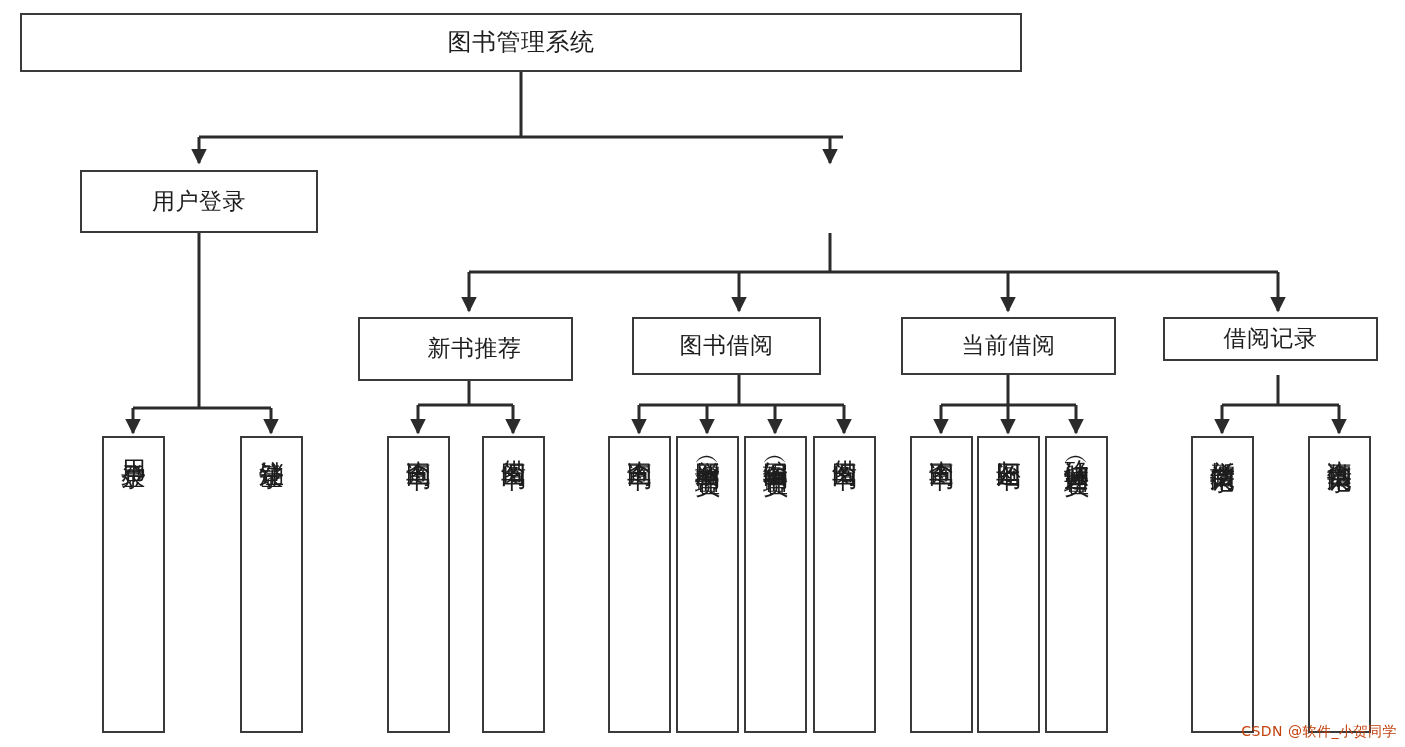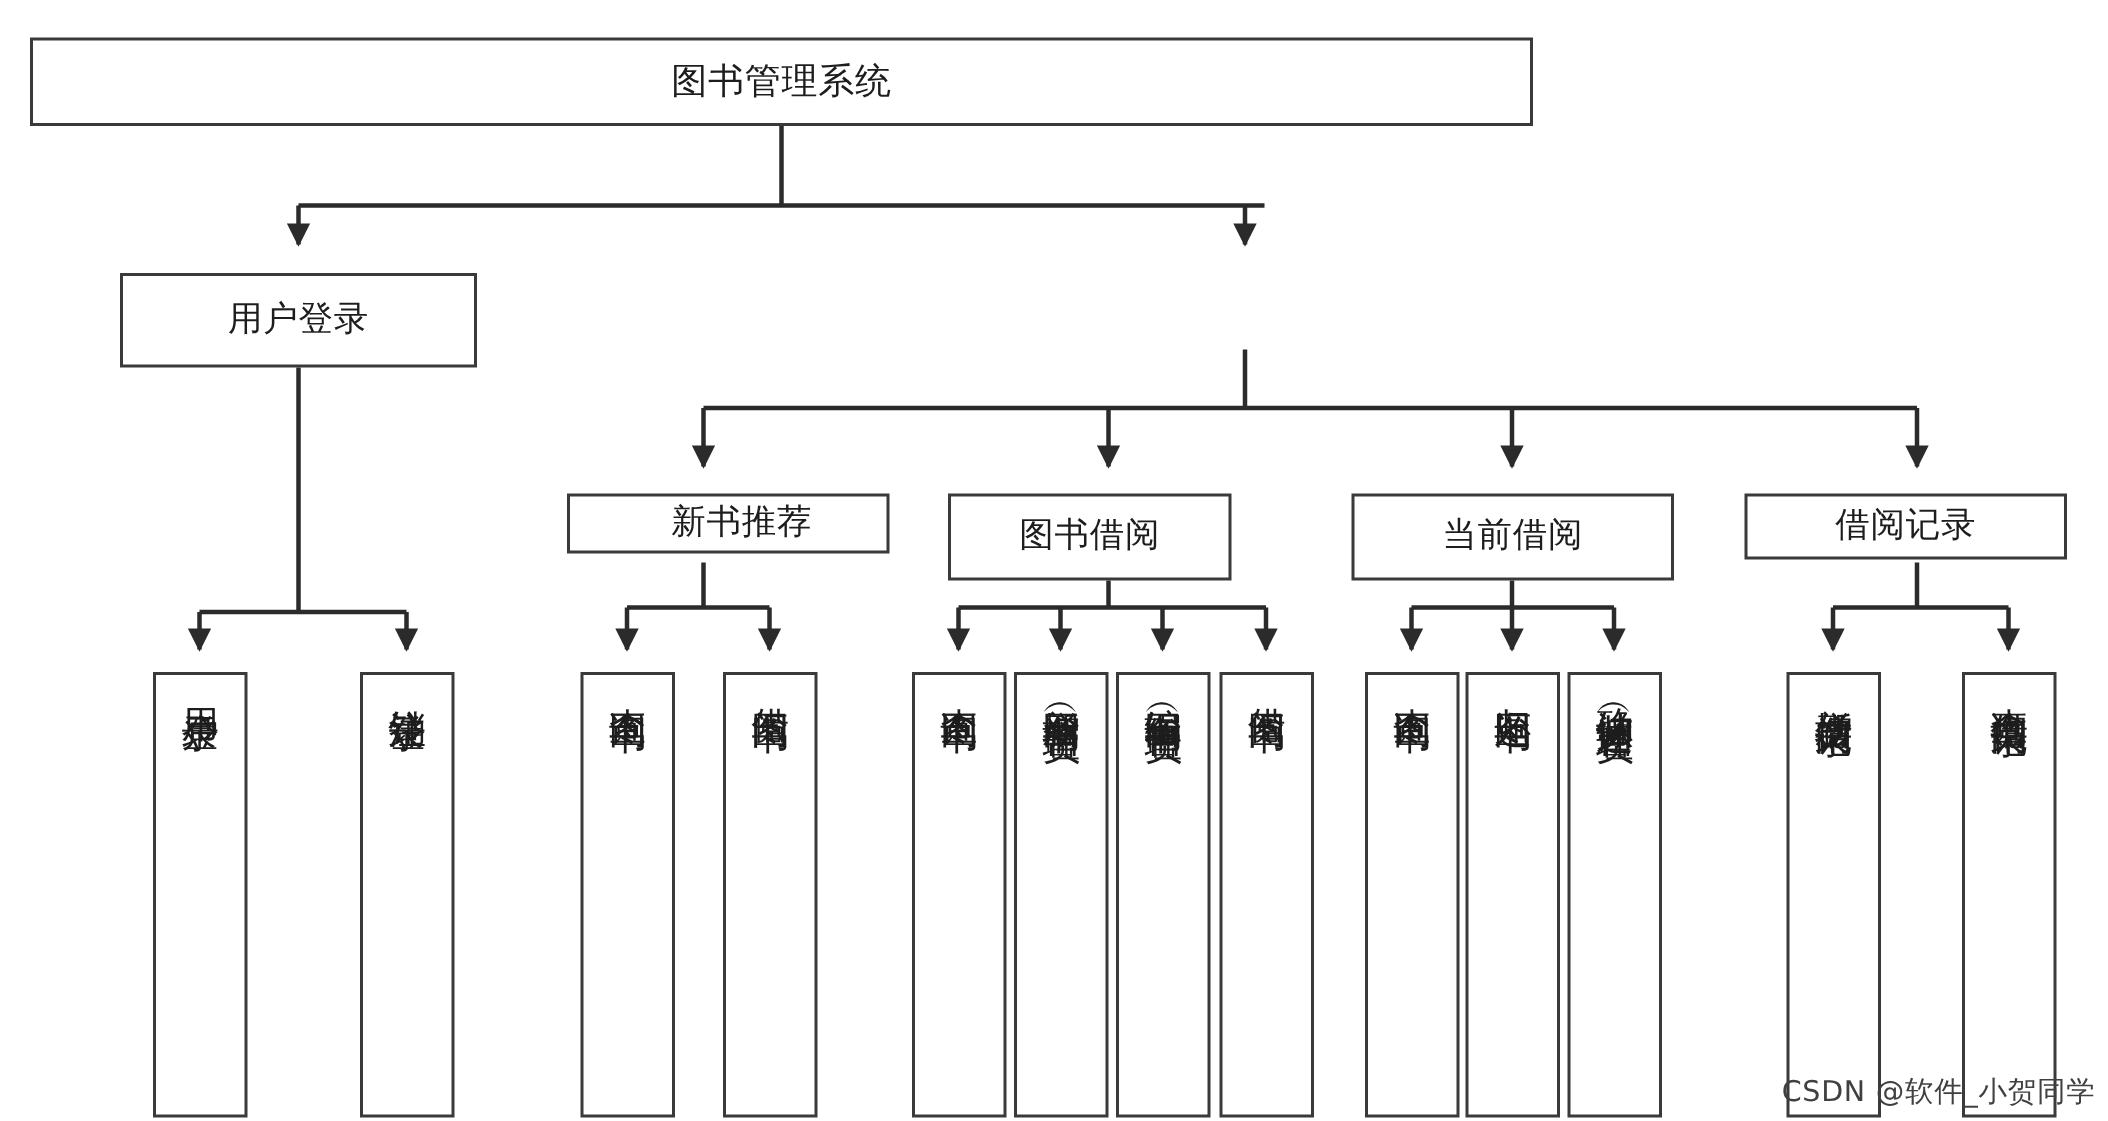--- a/index.html
+++ b/index.html
@@ -27,21 +27,20 @@
   }
   .node {
     position: absolute;
     box-sizing: border-box;
     background: #ffffff;
     border: 2.5px solid #3a3a3a;
     display: flex;
     align-items: center;
     justify-content: center;
     color: #1d1d1d;
-    margin-top: 12px;
   }
   .node-label {
     display: block;
     text-align: center;
     line-height: 1.18;
     white-space: nowrap;
   }
   .node.horizontal .node-label {
     font-size: 23px;
     letter-spacing: 0.5px;
@@ -58,22 +57,22 @@
     text-orientation: upright;
     font-size: 25px;
     letter-spacing: 2px;
     line-height: 1;
     white-space: nowrap;
   }
   .watermark {
     position: absolute;
     right: 8px;
     bottom: 6px;
-    font-size: 19px;
-    color: #404040;
+    font-size: 14px;
+    color: #c2410c;
     letter-spacing: 0.5px;
     white-space: nowrap;
   }
 </style>
 </head>
 <body>
 
 <div id="canvas">
 
   <svg class="connectors" viewBox="0 0 1405 747" xmlns="http://www.w3.org/2000/svg">
@@ -128,21 +127,21 @@
 
   <div class="node root horizontal" style="left:20px; top:13px; width:1002px; height:59px;">
     <span class="node-label">图书管理系统</span>
   </div>
 
   <div class="node horizontal" style="left:80px; top:170px; width:238px; height:63px;">
     <span class="node-label">用户登录</span>
   </div>
 
 
-  <div class="node horizontal" style="left:378px; top:317px; width:215px; height:40px;padding-left:18px;">
+  <div class="node horizontal" style="left:358px; top:317px; width:215px; height:64px;padding-left:18px;">
     <span class="node-label">新书推荐</span>
   </div>
 
   <div class="node horizontal" style="left:632px; top:317px; width:189px; height:58px;">
     <span class="node-label">图书借阅</span>
   </div>
 
   <div class="node horizontal" style="left:901px; top:317px; width:215px; height:58px;">
     <span class="node-label">当前借阅</span>
   </div>

